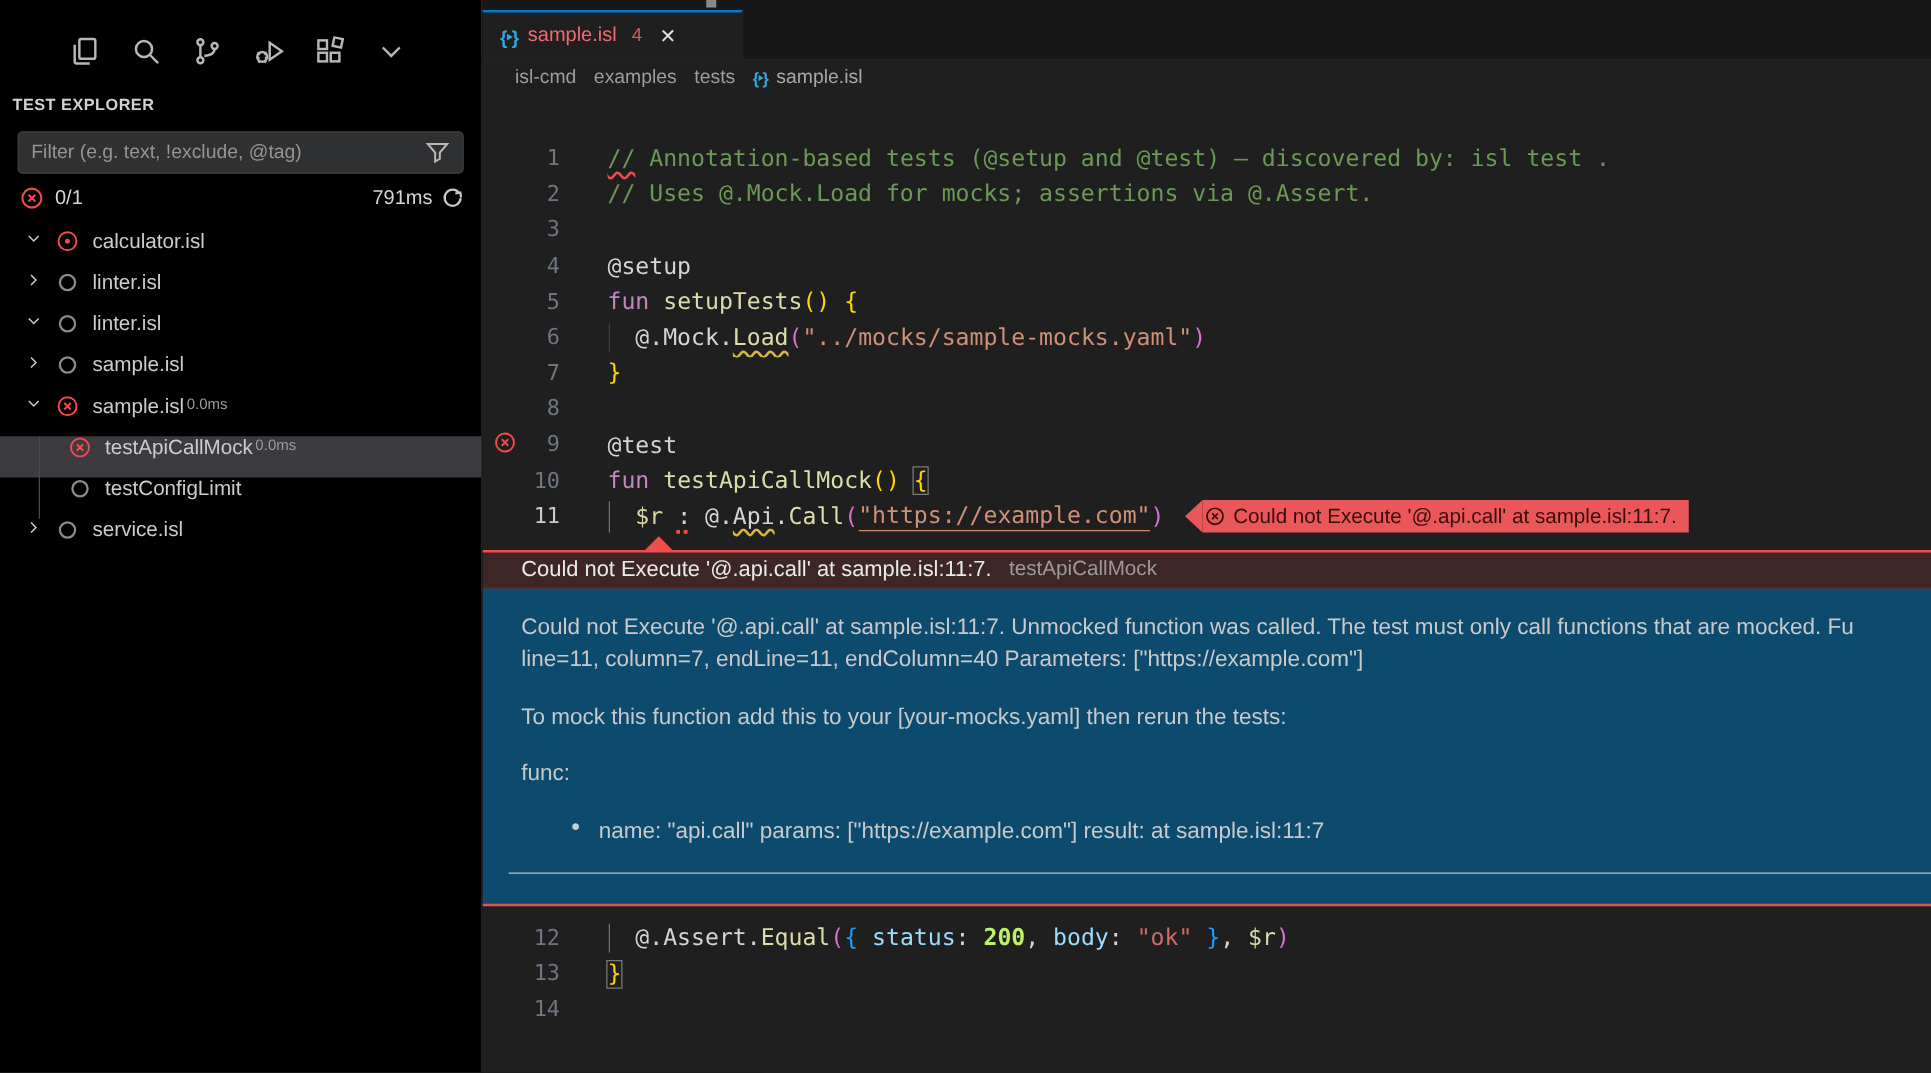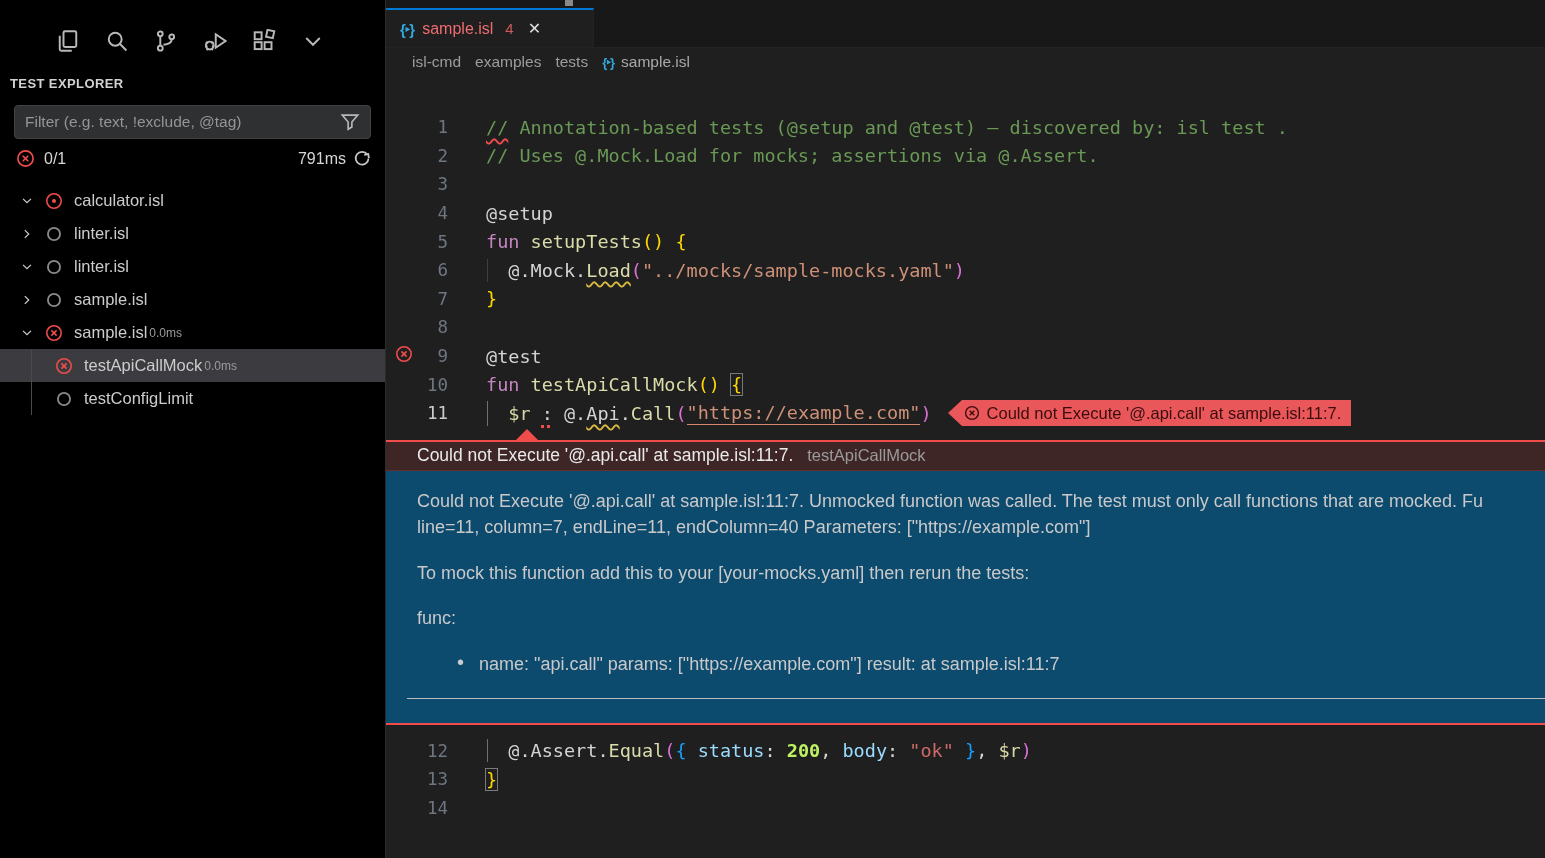--- a/index.html
+++ b/index.html
@@ -16,21 +16,21 @@
     padding:18px 0 0 10px; }
   .filter-box { margin:14px 14px 0 14px; height:34px; background:#2f3032; border:1px solid #424242;
     border-radius:4px; display:flex; align-items:center; padding:0 10px; }
   .filter-box .ph { color:#959595; font-size:15.5px; flex:1; white-space:nowrap; overflow:hidden; }
   .filter-box .icn svg { width:20px; height:20px; }
   .results-row { display:flex; align-items:center; padding:10px 14px 0 16px; font-size:16px; color:#d6d6d6; }
   .results-row .icn svg { width:19px; height:19px; }
   .results-row .ratio { margin-left:9px; }
   .results-row .dur { margin-left:auto; margin-right:6px; }
   .tree { margin-top:16px; position:relative; }
-  .trow { height:33px; display:flex; align-items:center; font-size:16.5px; color:#cccccc;
+  .trow { height:33px; display:flex; font-size:16.5px; color:#cccccc;
     position:relative; cursor:pointer; }
   .trow.sel { background:#3b3b40; }
   .trow .chev { width:14px; margin-left:20px; display:flex; }
   .trow .chev svg { width:14px; height:14px; }
   .trow .sicon { margin-left:11px; display:flex; }
   .trow .sicon svg { width:18px; height:18px; }
   .trow.child .chev { visibility:hidden; }
   .trow.child .sicon { margin-left:21px; }
   .trow .lbl { margin-left:11px; white-space:nowrap; }
   .trow .tdur { margin-left:2px; color:#9b9b9b; font-size:12px; }
@@ -276,20 +276,34 @@
             </svg>
           </span>
     <span class="sicon">
             <svg viewBox="0 0 16 16" fill="none" stroke="#8b8b8b" stroke-width="1.6">
               <circle cx="8" cy="8" r="5.4"></circle>
             </svg>
           </span>
     <span class="lbl">testConfigLimit</span>
 
   </div>
+        <div class="trow">
+    <span class="chev">
+            <svg viewBox="0 0 16 16" fill="none" stroke="#cccccc" stroke-width="1.4">
+              <path d="M5.5 3.5L10 8l-4.5 4.5"></path>
+            </svg>
+          </span>
+    <span class="sicon">
+            <svg viewBox="0 0 16 16" fill="none" stroke="#8b8b8b" stroke-width="1.6">
+              <circle cx="8" cy="8" r="5.4"></circle>
+            </svg>
+          </span>
+    <span class="lbl">service.isl</span>
+
+  </div>
       </div>
   </aside>
 
   <main class="editor">
     <div class="topstrip">
       <div class="frag"></div>
     </div>
     <div class="tabbar">
       <div class="tab">
         <span class="fico">{‣}</span>

